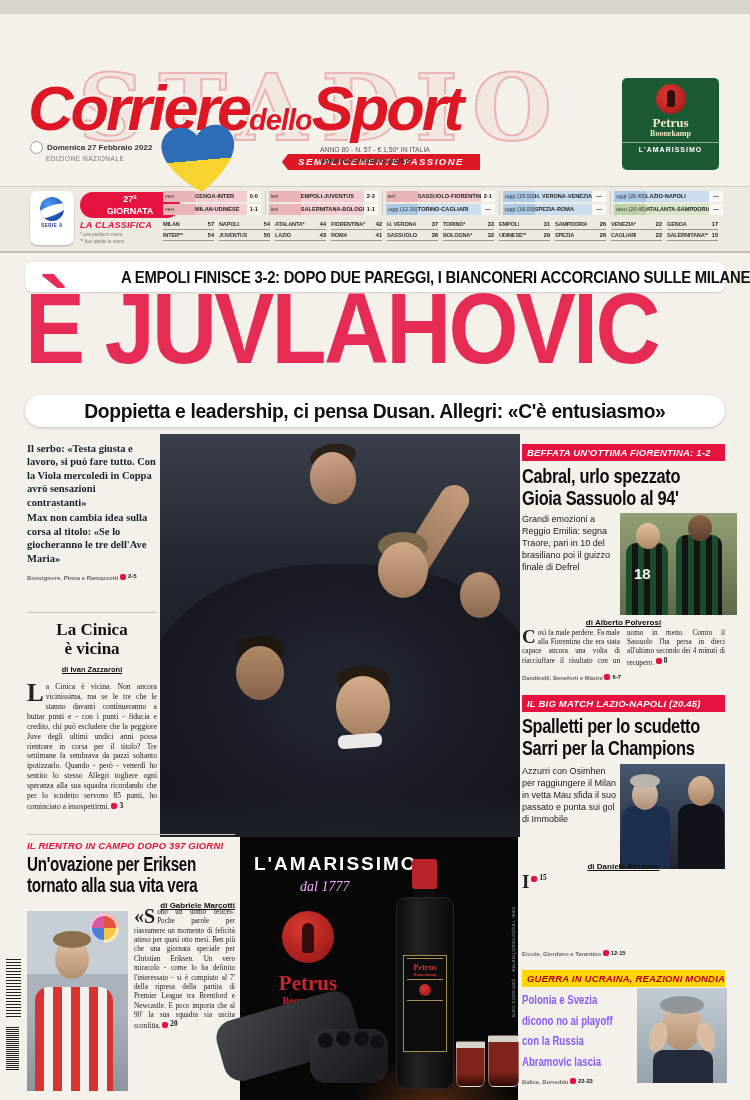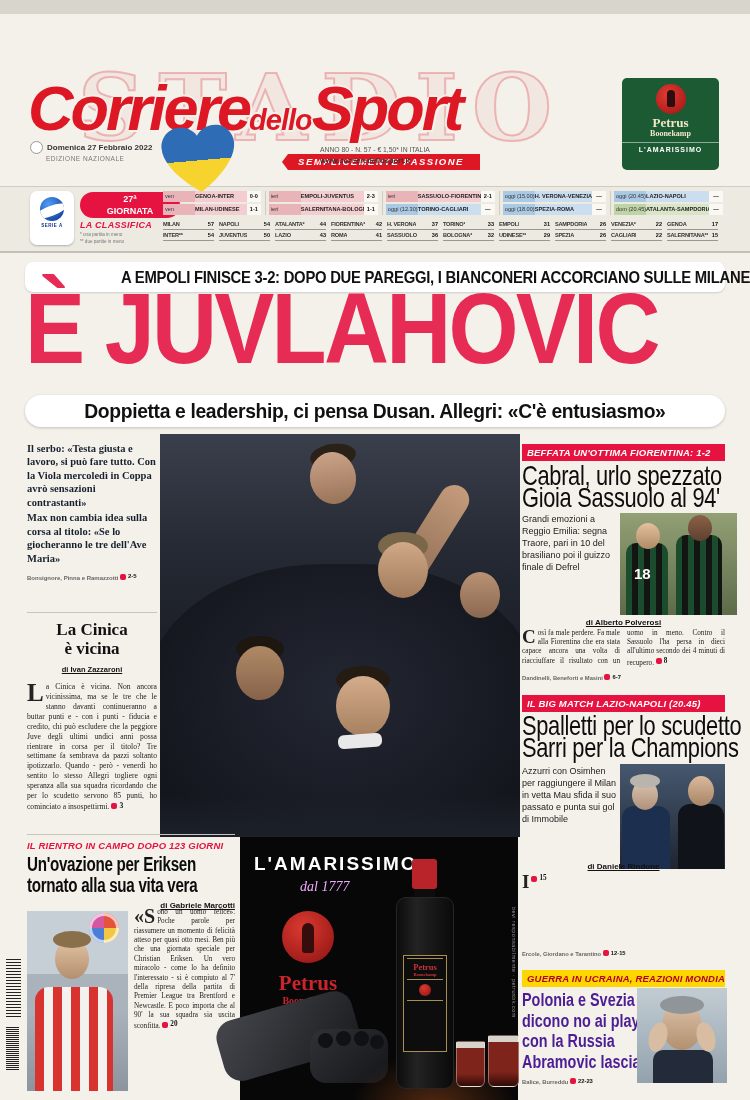--- a/index.html
+++ b/index.html
@@ -98,21 +98,21 @@
   .main-photo{left:160px;top:420px;width:360px;height:403px;
         background:linear-gradient(180deg,#3a3f4c 0%,#262a34 28%,#171a22 62%,#0d0e13 100%);}
   .glow{position:absolute;border-radius:50%;}
   .head{position:absolute;border-radius:50%;}
 
   
   .rlabel{left:522px;width:203px;height:17px;color:#fff;background:#e6123f;font-weight:bold;
         font-style:italic;font-size:9.5px;line-height:17px;padding-left:5px;box-sizing:border-box;
         letter-spacing:.2px;white-space:nowrap;overflow:hidden;}
   .ylabel{background:#ffd600;color:#b3001e;}
-  .rhead{left:522px;width:203px;font-weight:400;font-size:28px;line-height:22px;color:#0d0d0d;}
+  .rhead{left:522px;width:203px;font-weight:700;font-size:21px;line-height:22px;color:#0d0d0d;}
   .rhead span{transform:scaleX(.78);letter-spacing:-.4px;}
   .rdeck{left:522px;width:95px;font-size:9px;line-height:1.32;color:#222;}
   .rauthor{left:522px;width:203px;text-align:center;font-size:8px;font-weight:bold;text-decoration:underline;}
   .rbody{left:522px;width:203px;font-family:"Liberation Serif",serif;font-size:7.2px;line-height:1.28;
         text-align:justify;column-count:2;column-gap:7px;color:#222;}
   .rbyline{left:522px;width:203px;font-size:5.8px;font-weight:bold;color:#666;}
 
   .sassuolo-photo{left:620px;top:499px;width:105px;height:102px;background:linear-gradient(180deg,#93a075,#5d6b4a);padding-left:12px;}
   .coach-photo{left:620px;top:750px;width:105px;height:105px;background:linear-gradient(180deg,#46586f,#1f2531);}
   .abramovich-photo{left:637px;top:974px;width:90px;height:95px;background:linear-gradient(180deg,#c2ccd3,#93a2ad);}
@@ -489,21 +489,21 @@
   </div>
   <div class="abs rbyline" style="top:936px;">
     <span>Ercole, Giordano e Tarantino</span>
     <span class="pg">
         <span class="pgbox"></span>
         <span>12-15</span>
       </span>
   </div>
 
   <div class="abs rlabel ylabel" style="top:956px;">GUERRA IN UCRAINA, REAZIONI MONDIALI</div>
-  <div class="abs" style="left:522px;top:976px;width:203px;font-weight:800;font-size:18px;line-height:20.5px;color:#4c1d95;">
+  <div class="abs" style="left:522px;top:976px;width:203px;font-weight:800;font-size:12px;line-height:20.5px;color:#8b5cf6;">
     <span class="cond" style="transform:scaleX(.8);">Polonia e Svezia</span><br>
     <span class="cond" style="transform:scaleX(.8);">dicono no ai playoff</span><br>
     <span class="cond" style="transform:scaleX(.8);">con la Russia</span><br>
     <span class="cond" style="transform:scaleX(.8);">Abramovic lascia</span>
   </div>
   <div class="abs photo abramovich-photo">
     <div style="position:absolute;left:16px;top:62px;width:60px;height:33px;background:#232a3a;border-radius:10px 10px 0 0;"></div>
     <div class="head" style="left:25px;top:14px;width:40px;height:48px;background:linear-gradient(180deg,#dcc0a8,#b2906f);"></div>
     <div class="head" style="left:23px;top:8px;width:44px;height:18px;background:#8f9598;"></div>
     <div class="head" style="left:12px;top:34px;width:18px;height:30px;background:#d8bda3;transform:rotate(16deg);"></div>
@@ -511,21 +511,21 @@
   </div>
   <div class="abs rbyline" style="top:1064px;">
     <span>Balice, Burreddu</span>
     <span class="pg">
         <span class="pgbox"></span>
         <span>22-23</span>
       </span>
   </div>
 
   <div class="abs eblock">
-    <div class="elabel">IL RIENTRO IN CAMPO DOPO 123 GIORNI</div>
+    <div class="elabel">IL RIENTRO IN CAMPO DOPO 397 GIORNI</div>
     <div class="ehead">
       <span class="cond">Un'ovazione per Eriksen</span><br>
       <span class="cond">tornato alla sua vita vera</span>
     </div>
     <div class="eauthor">di Gabriele Marcotti</div>
   </div>
   <div class="abs photo eriksen-photo">
     <div style="position:absolute;left:8px;top:76px;width:78px;height:104px;border-radius:14px 14px 0 0;background:repeating-linear-gradient(90deg,#d8332e 0 9px,#f4f2ee 9px 18px);"></div>
     <div class="head" style="left:28px;top:28px;width:34px;height:40px;background:linear-gradient(180deg,#e2c3a4,#b3906e);"></div>
     <div class="head" style="left:26px;top:20px;width:38px;height:17px;background:#8a6f4b;"></div>

